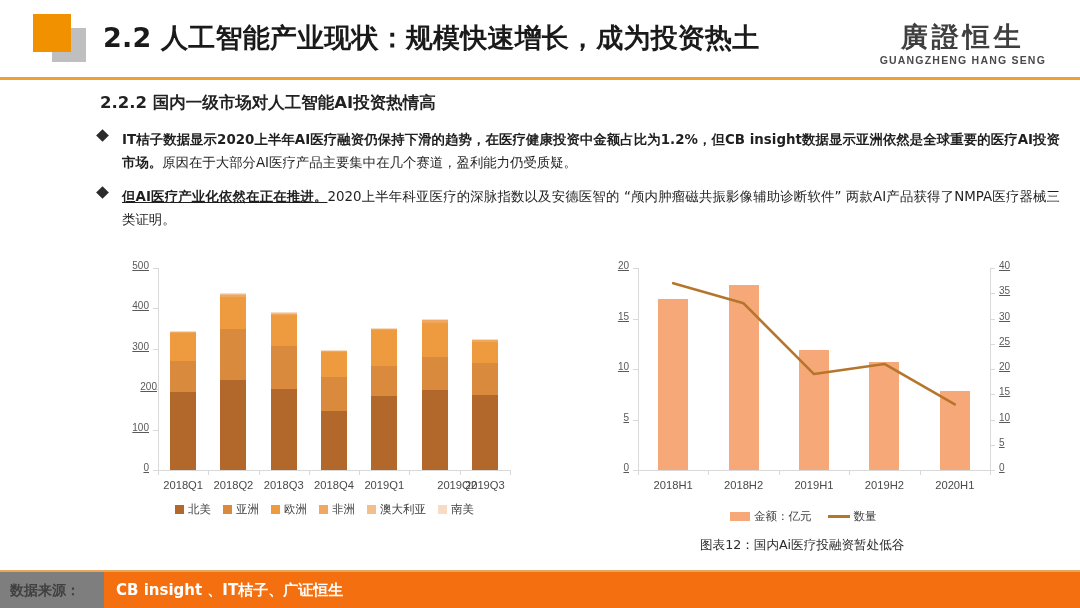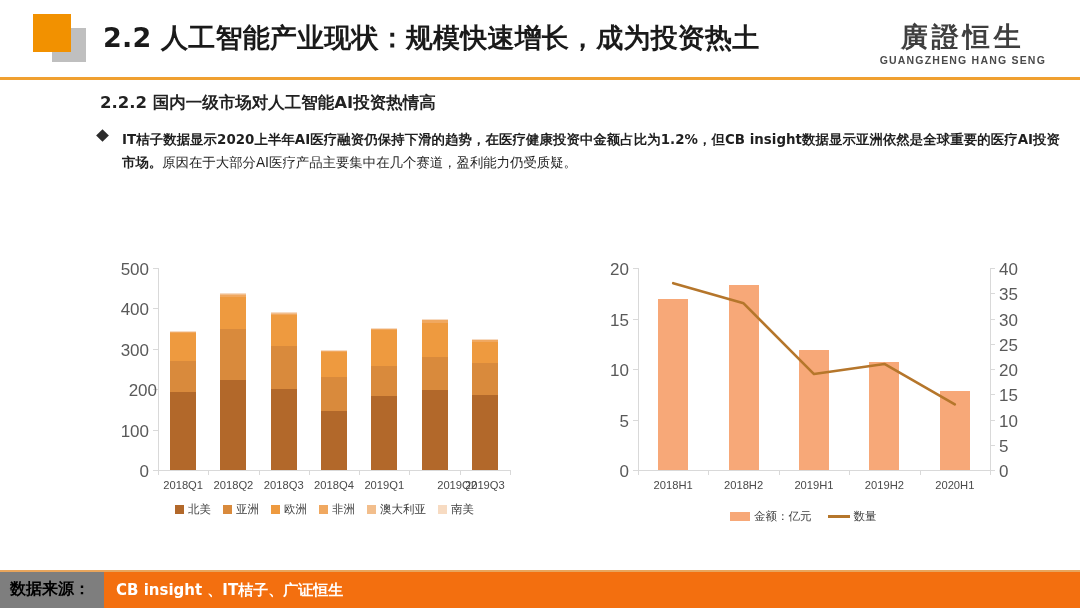--- a/index.html
+++ b/index.html
@@ -61,22 +61,22 @@
   .btxt b { font-weight:bold; }
   .btxt u { text-decoration:underline; font-weight:bold; }
 
   
   .chart-box { position:absolute; }
   #chart-left  { left:112px; top:262px;  width:420px; height:265px; }
   #chart-right { left:598px; top:262px;  width:448px; height:265px; }
 
   .plot { position:absolute; }
   .axis-label {
-    position:absolute; font-size:17px; color:#595959;
-    font-family:"Liberation Sans",sans-serif; white-space:nowrap;
+    position:absolute; font-size:10px; color:#595959;
+    font-family:"Liberation Sans",sans-serif; white-space:nowrap;text-decoration:underline;
   }
   .axis-line { position:absolute; background:#d9d9d9; }
   .tick { position:absolute; background:#d9d9d9; height:1px; width:5px; }
   .cat-label {
     position:absolute; font-size:11.2px; color:#4a4a4a;
     font-family:"Liberation Sans",sans-serif; white-space:nowrap;
     text-align:center;
   }
   .bar { position:absolute; bottom:0; }
   .seg { position:absolute; width:100%; }
@@ -105,21 +105,21 @@
   .footer-bar {
     position:absolute; left:0; bottom:0; width:1080px; height:36px;
     background:#F36F0F;
   }
   .footer-gray {
     position:absolute; left:0; bottom:0; width:104px; height:36px;
     background:#7E7E7E;
   }
   .footer-label {
     position:absolute; left:10px; bottom:8px;
-    font-size:16px; font-weight:bold; color:#000000;
+    font-size:14px; font-weight:bold; color:#404040;
     font-family:"DejaVu Sans","Liberation Sans",sans-serif;
   }
   .footer-src {
     position:absolute; left:116px; bottom:8px;
     font-size:15px; font-weight:bold; color:#ffffff;
     font-family:"DejaVu Sans","Liberation Sans",sans-serif;
   }
   .page-no {
     position:absolute; right:22px; bottom:14px;
     font-size:52px; font-weight:bold; font-style:italic;
@@ -140,20 +140,24 @@
     <div class="brand-en">GUANGZHENG HANG SENG</div>
   </div>
   <div class="rule-top"></div>
 
   <div class="subheading">2.2.2 国内一级市场对人工智能AI投资热情高</div>
 
   <div class="bullets">
     <div class="bullet">
       <span class="dia"></span>
       <div class="btxt"><b>IT桔子数据显示2020上半年AI医疗融资仍保持下滑的趋势，在医疗健康投资中金额占比为1.2%，但CB insight数据显示亚洲依然是全球重要的医疗AI投资市场。</b><span>原因在于大部分AI医疗产品主要集中在几个赛道，盈利能力仍受质疑。</span></div>
+    </div>
+    <div class="bullet">
+      <span class="dia"></span>
+      <div class="btxt"><u>但AI医疗产业化依然在正在推进。</u><span>2020上半年科亚医疗的深脉指数以及安德医智的 “颅内肿瘤磁共振影像辅助诊断软件” 两款AI产品获得了NMPA医疗器械三类证明。</span></div>
     </div>
   </div>
 
   <div class="chart-box" id="chart-left">
     <div class="plot" id="plot-left" style="left:46px; top:6px; width:352px; height:202px;"></div>
   <div class="axis-line" style="left:46px; top:6px; width:1px; height:202px;"></div>
       <div class="axis-line" style="left:46px; top:208px; width:352px; height:1px;"></div>
       <div class="tick" style="left:41px; top:208px;"></div>
       <div class="axis-label" style="left:0px; top:200px; width:37px; text-align:right;">0</div>
       <div class="tick" style="left:41px; top:167.6px;"></div>
@@ -321,20 +325,21 @@
   <div class="legend" id="legend-right" style="left: 730px; top: 502px; gap: 16px; margin-top: 7px;">
       <div class="lg-item">
         <span class="lg-swatch" style="background:#F7A878; width:20px; height:9px;"></span>
         <span>金额：亿元</span>
       </div>
       <div class="lg-item">
         <span class="lg-line" style="background:#B5762B;"></span>
         <span>数量</span>
       </div>
     </div>
+  <div class="caption" style="left:700px; top:537px;">图表12：国内Ai医疗投融资暂处低谷</div>
 
   <div class="rule-bot"></div>
   <div class="footer-bar">
     <div class="footer-gray"></div>
     <div class="footer-label">数据来源：</div>
     <div class="footer-src">CB insight 、IT桔子、广证恒生</div>
   </div>
 
 </div>
 

